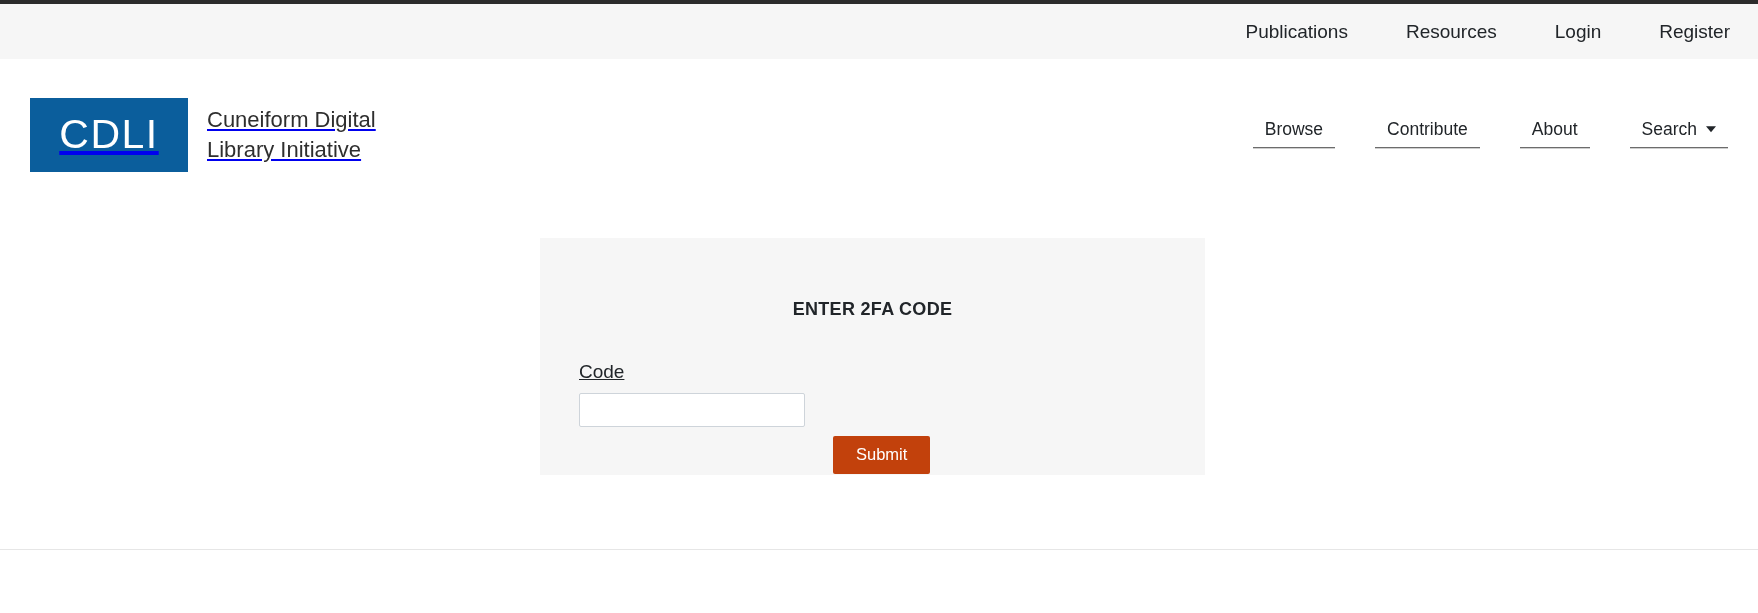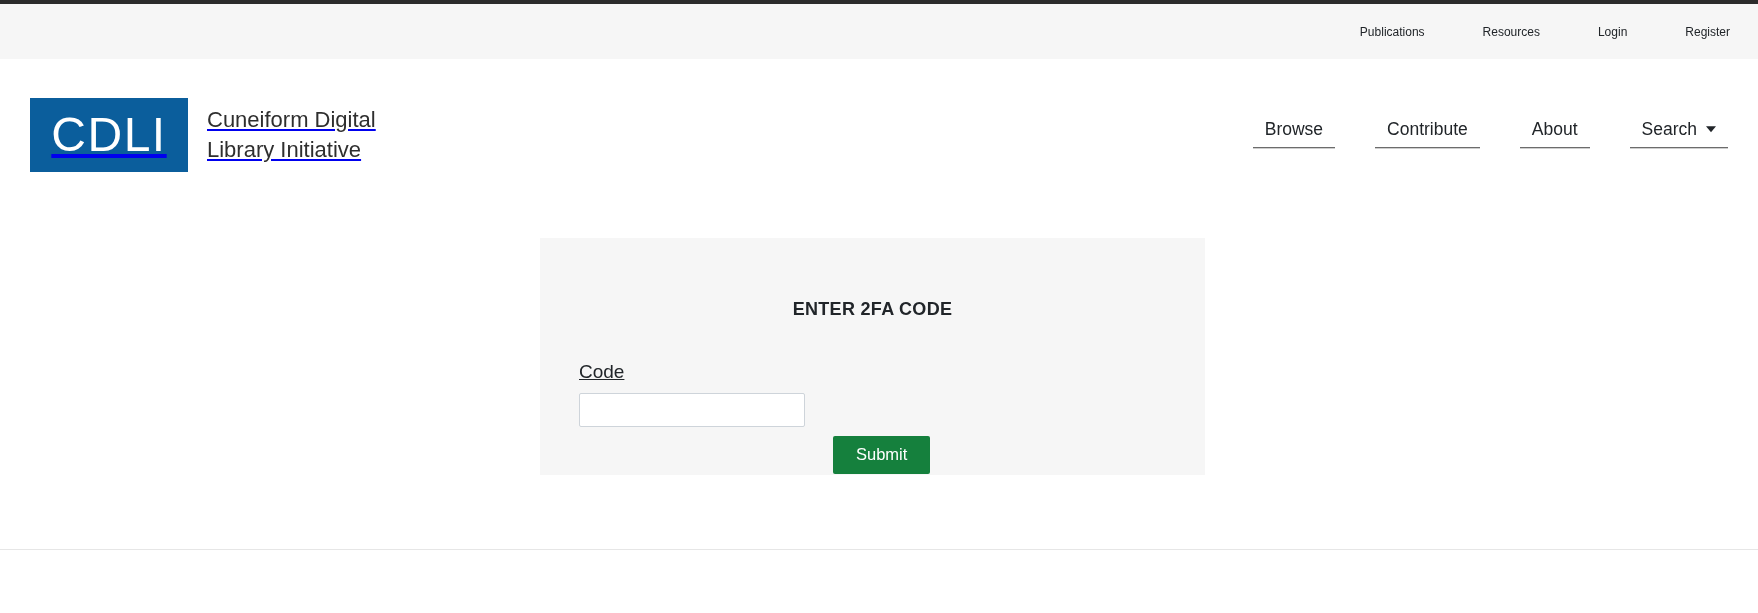--- a/index.html
+++ b/index.html
@@ -25,21 +25,21 @@
   .utility-bar {
     height: 55px;
     width: 100%;
     background: #f6f6f6;
     display: flex;
     align-items: center;
     justify-content: flex-end;
     padding-right: 28px;
   }
   .utility-bar .util-link {
-    font-size: 12px;
+    font-size: 19px;
     color: #212529;
     text-decoration: none;
     margin-left: 58px;
     line-height: 1;
     white-space: nowrap;
     cursor: pointer;
   }
   .utility-bar .util-link:first-child { margin-left: 0; }
 
   
@@ -62,21 +62,21 @@
     width: 158px;
     height: 74px;
     background: #0b5e9c;
     display: flex;
     align-items: center;
     justify-content: center;
     flex: none;
   }
   .brand-mark-text {
     color: #ffffff;
-    font-size: 48px;
+    font-size: 41px;
     letter-spacing: 1.5px;
     line-height: 1;
     font-weight: 400;
   }
   .brand-name {
     margin-left: 19px;
     font-size: 22px;
     line-height: 1.35;
     color: #2f2f2f;
     font-weight: 400;
@@ -165,21 +165,21 @@
     padding: 4px 10px;
     color: #212529;
     outline: none;
     display: block;
   }
   .submit-row {
     padding-left: 254px;
     margin-top: 9px;
   }
   .submit-button {
-    background: #15803d;
+    background: #c2410c;
     color: #ffffff;
     border: none;
     border-radius: 2px;
     font-size: 16.5px;
     font-family: "Liberation Sans", sans-serif;
     padding: 9px 23px;
     line-height: 1.2;
     cursor: pointer;
   }
 

